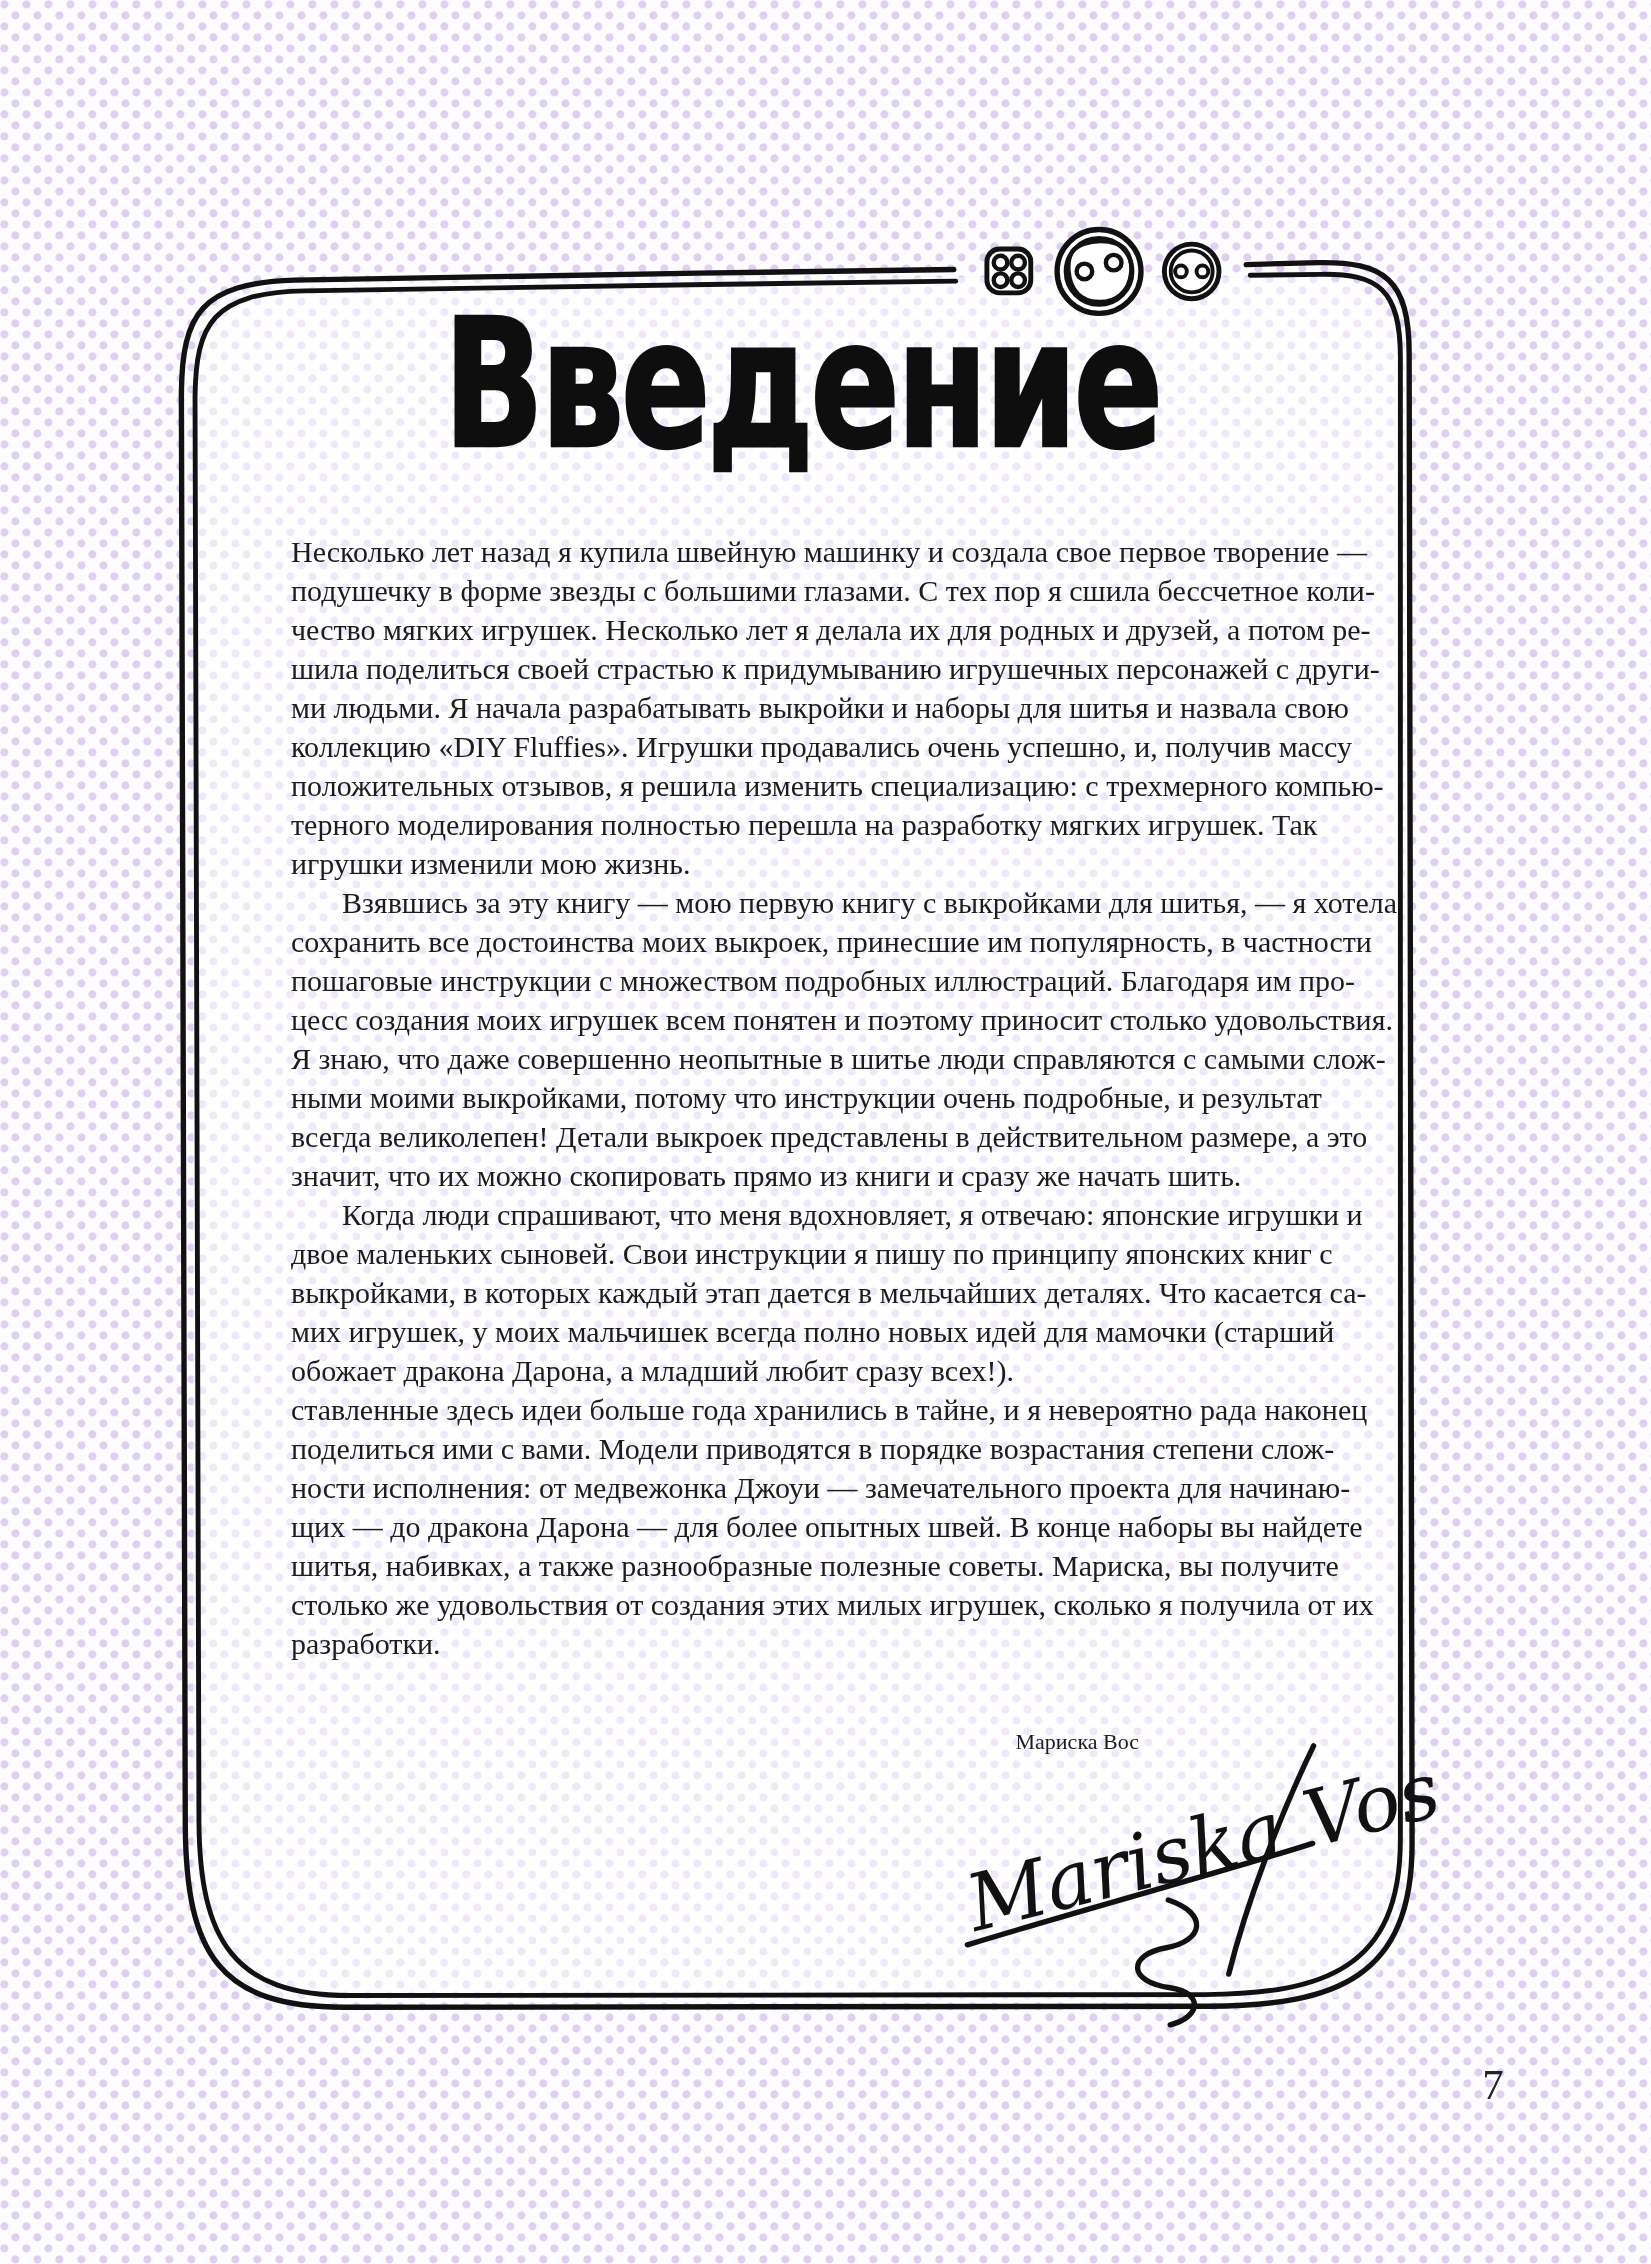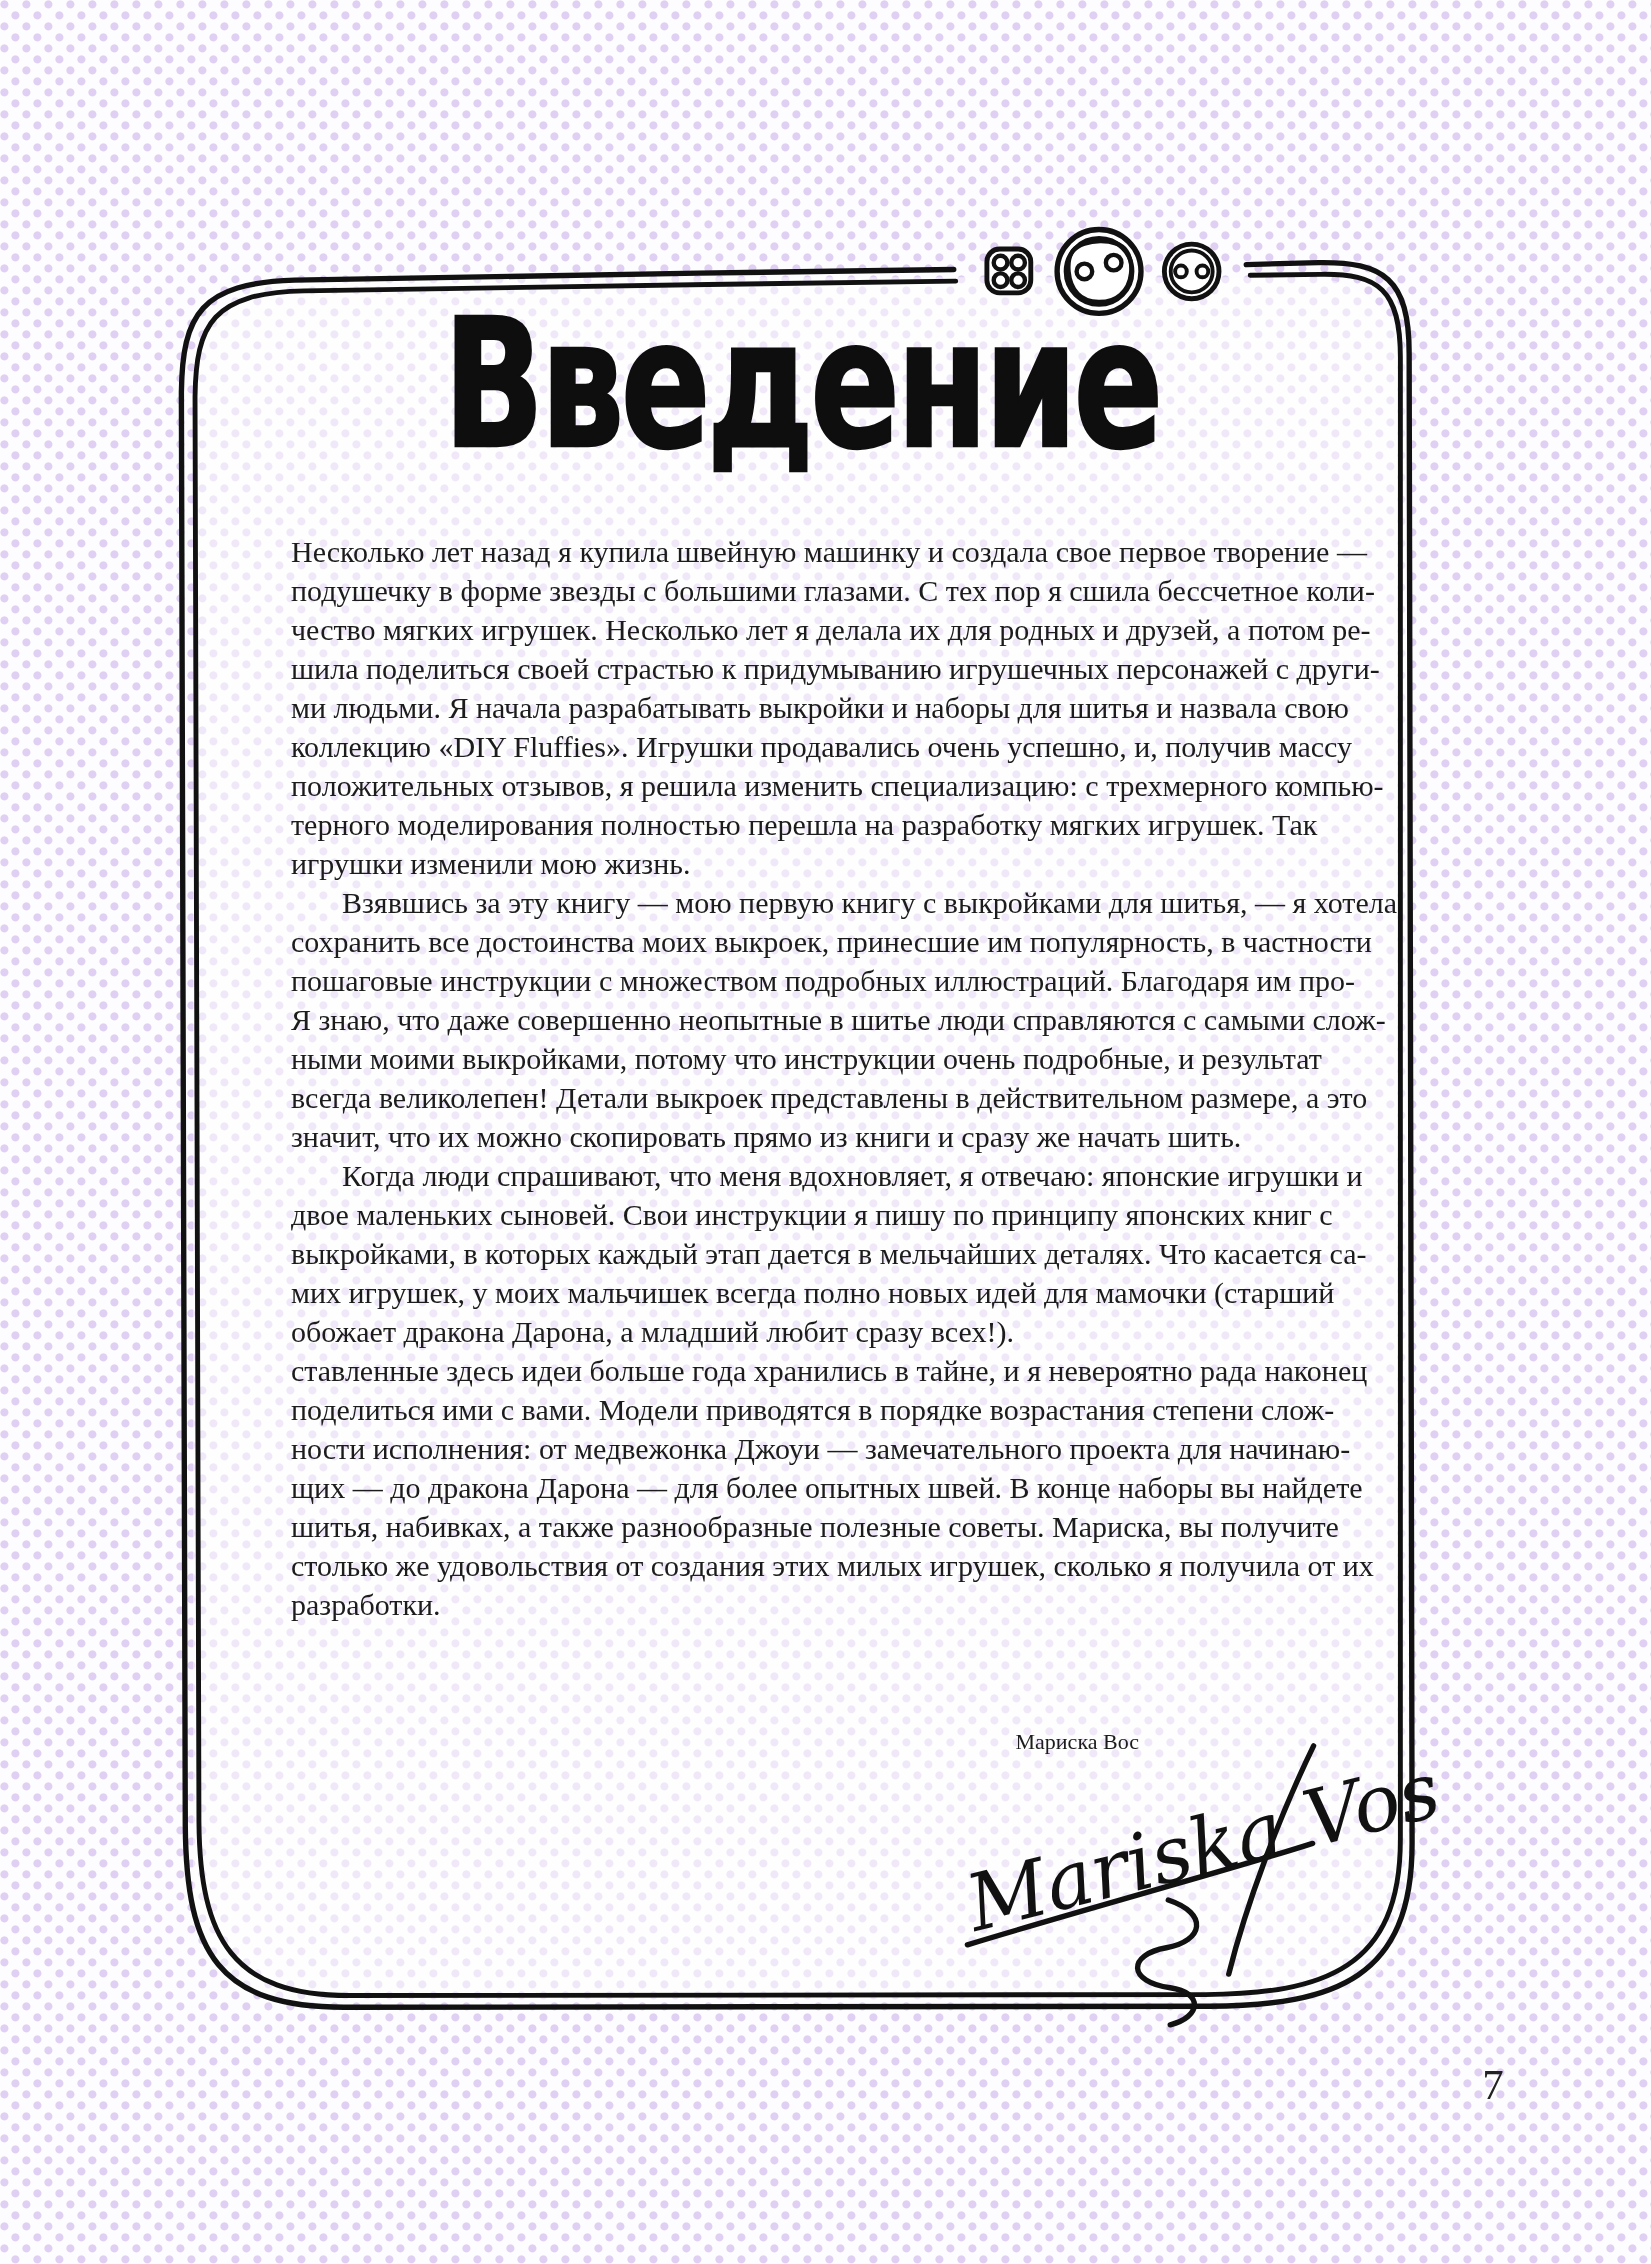--- a/index.html
+++ b/index.html
@@ -142,20 +142,21 @@
       <div class="line">чество мягких игрушек. Несколько лет я делала их для родных и друзей, а потом ре-</div>
       <div class="line">шила поделиться своей страстью к придумыванию игрушечных персонажей с други-</div>
       <div class="line">ми людьми. Я начала разрабатывать выкройки и наборы для шитья и назвала свою</div>
       <div class="line">коллекцию «DIY Fluffies». Игрушки продавались очень успешно, и, получив массу</div>
       <div class="line">положительных отзывов, я решила изменить специализацию: с трехмерного компью-</div>
       <div class="line">терного моделирования полностью перешла на разработку мягких игрушек. Так</div>
       <div class="line last">игрушки изменили мою жизнь.</div>
       <div class="line indent">Взявшись за эту книгу — мою первую книгу с выкройками для шитья, — я хотела</div>
       <div class="line">сохранить все достоинства моих выкроек, принесшие им популярность, в частности</div>
       <div class="line">пошаговые инструкции с множеством подробных иллюстраций. Благодаря им про-</div>
+      <div class="line">цесс создания моих игрушек всем понятен и поэтому приносит столько удовольствия.</div>
       <div class="line">Я знаю, что даже совершенно неопытные в шитье люди справляются с самыми слож-</div>
       <div class="line">ными моими выкройками, потому что инструкции очень подробные, и результат</div>
       <div class="line">всегда великолепен! Детали выкроек представлены в действительном размере, а это</div>
       <div class="line last">значит, что их можно скопировать прямо из книги и сразу же начать шить.</div>
       <div class="line indent">Когда люди спрашивают, что меня вдохновляет, я отвечаю: японские игрушки и</div>
       <div class="line">двое маленьких сыновей. Свои инструкции я пишу по принципу японских книг с</div>
       <div class="line">выкройками, в которых каждый этап дается в мельчайших деталях. Что касается са-</div>
       <div class="line">мих игрушек, у моих мальчишек всегда полно новых идей для мамочки (старший</div>
       <div class="line last">обожает дракона Дарона, а младший любит сразу всех!).</div>
       <div class="line">ставленные здесь идеи больше года хранились в тайне, и я невероятно рада наконец</div>

